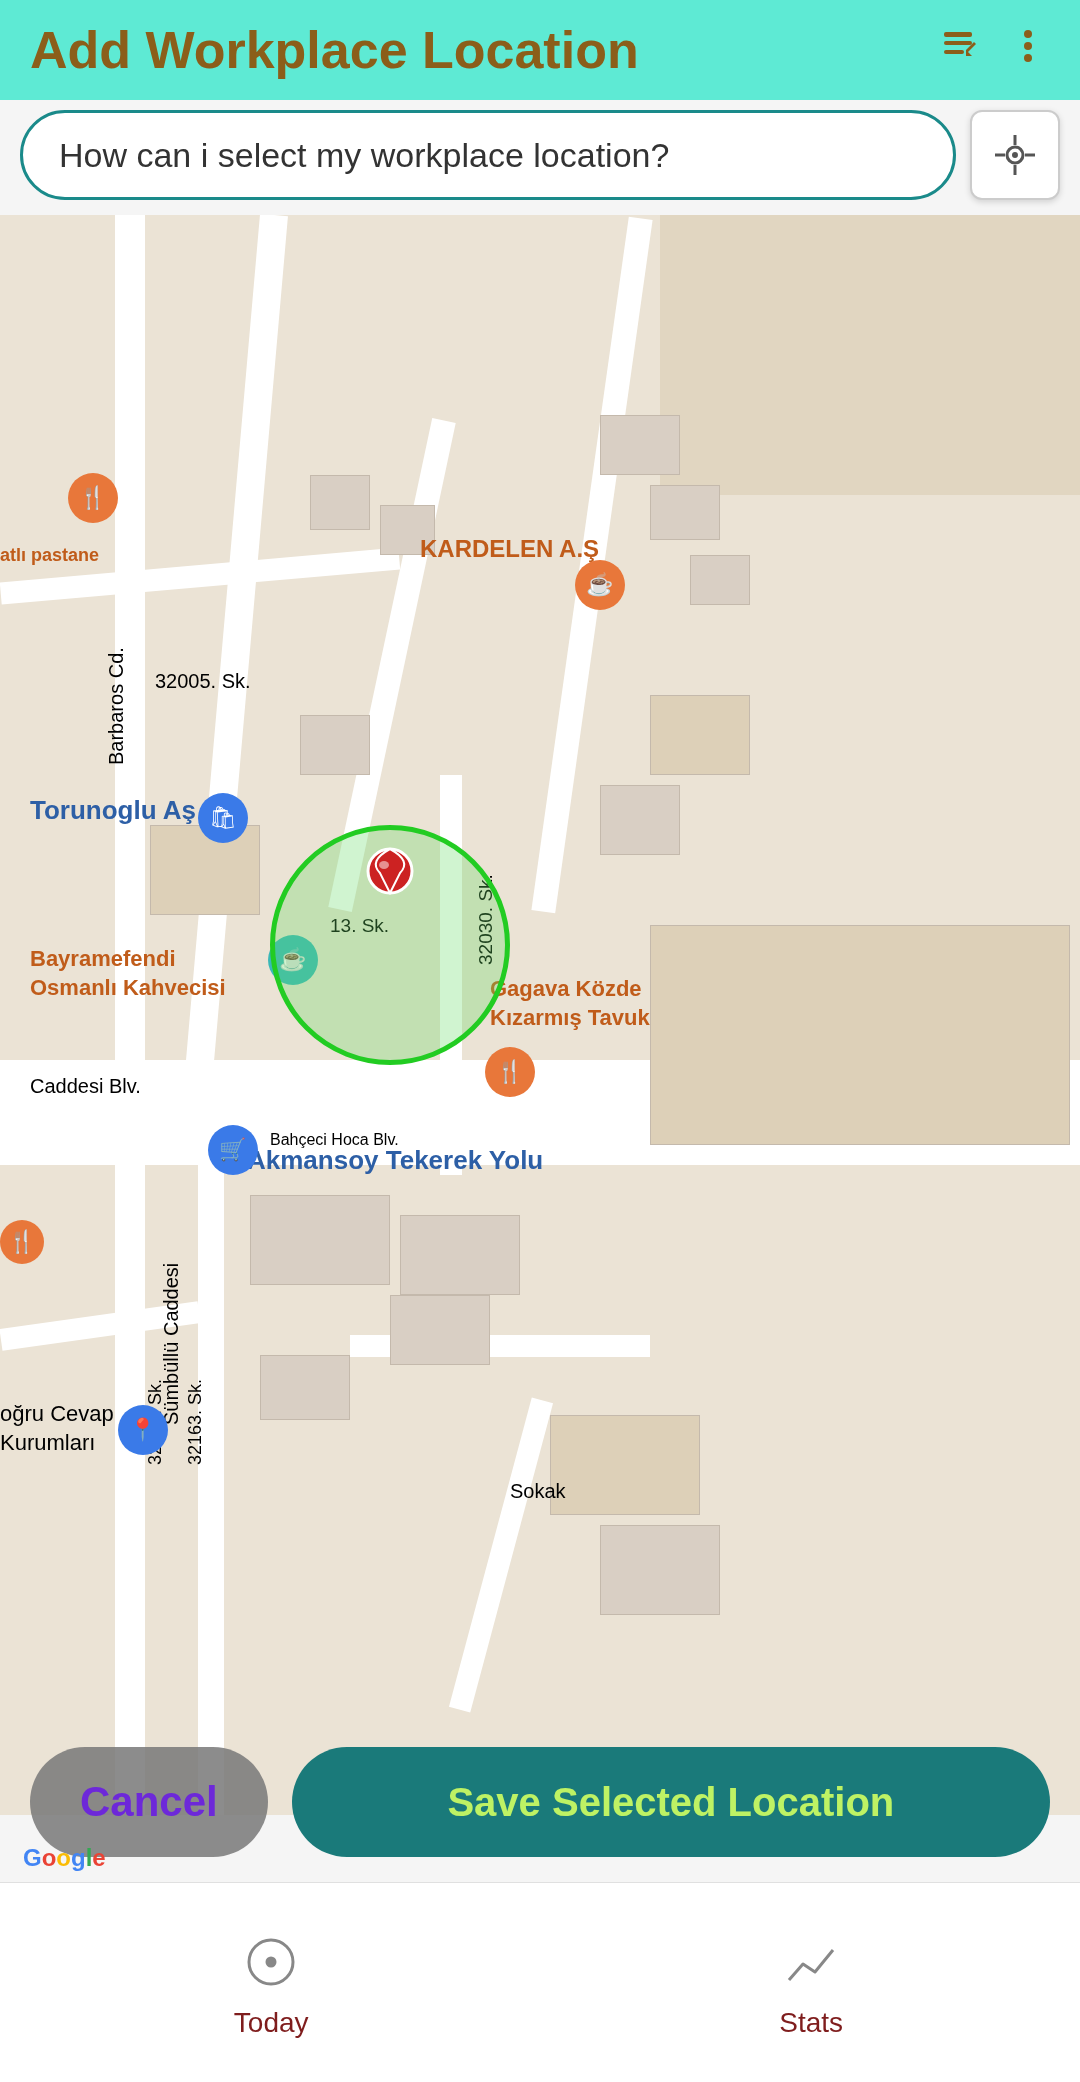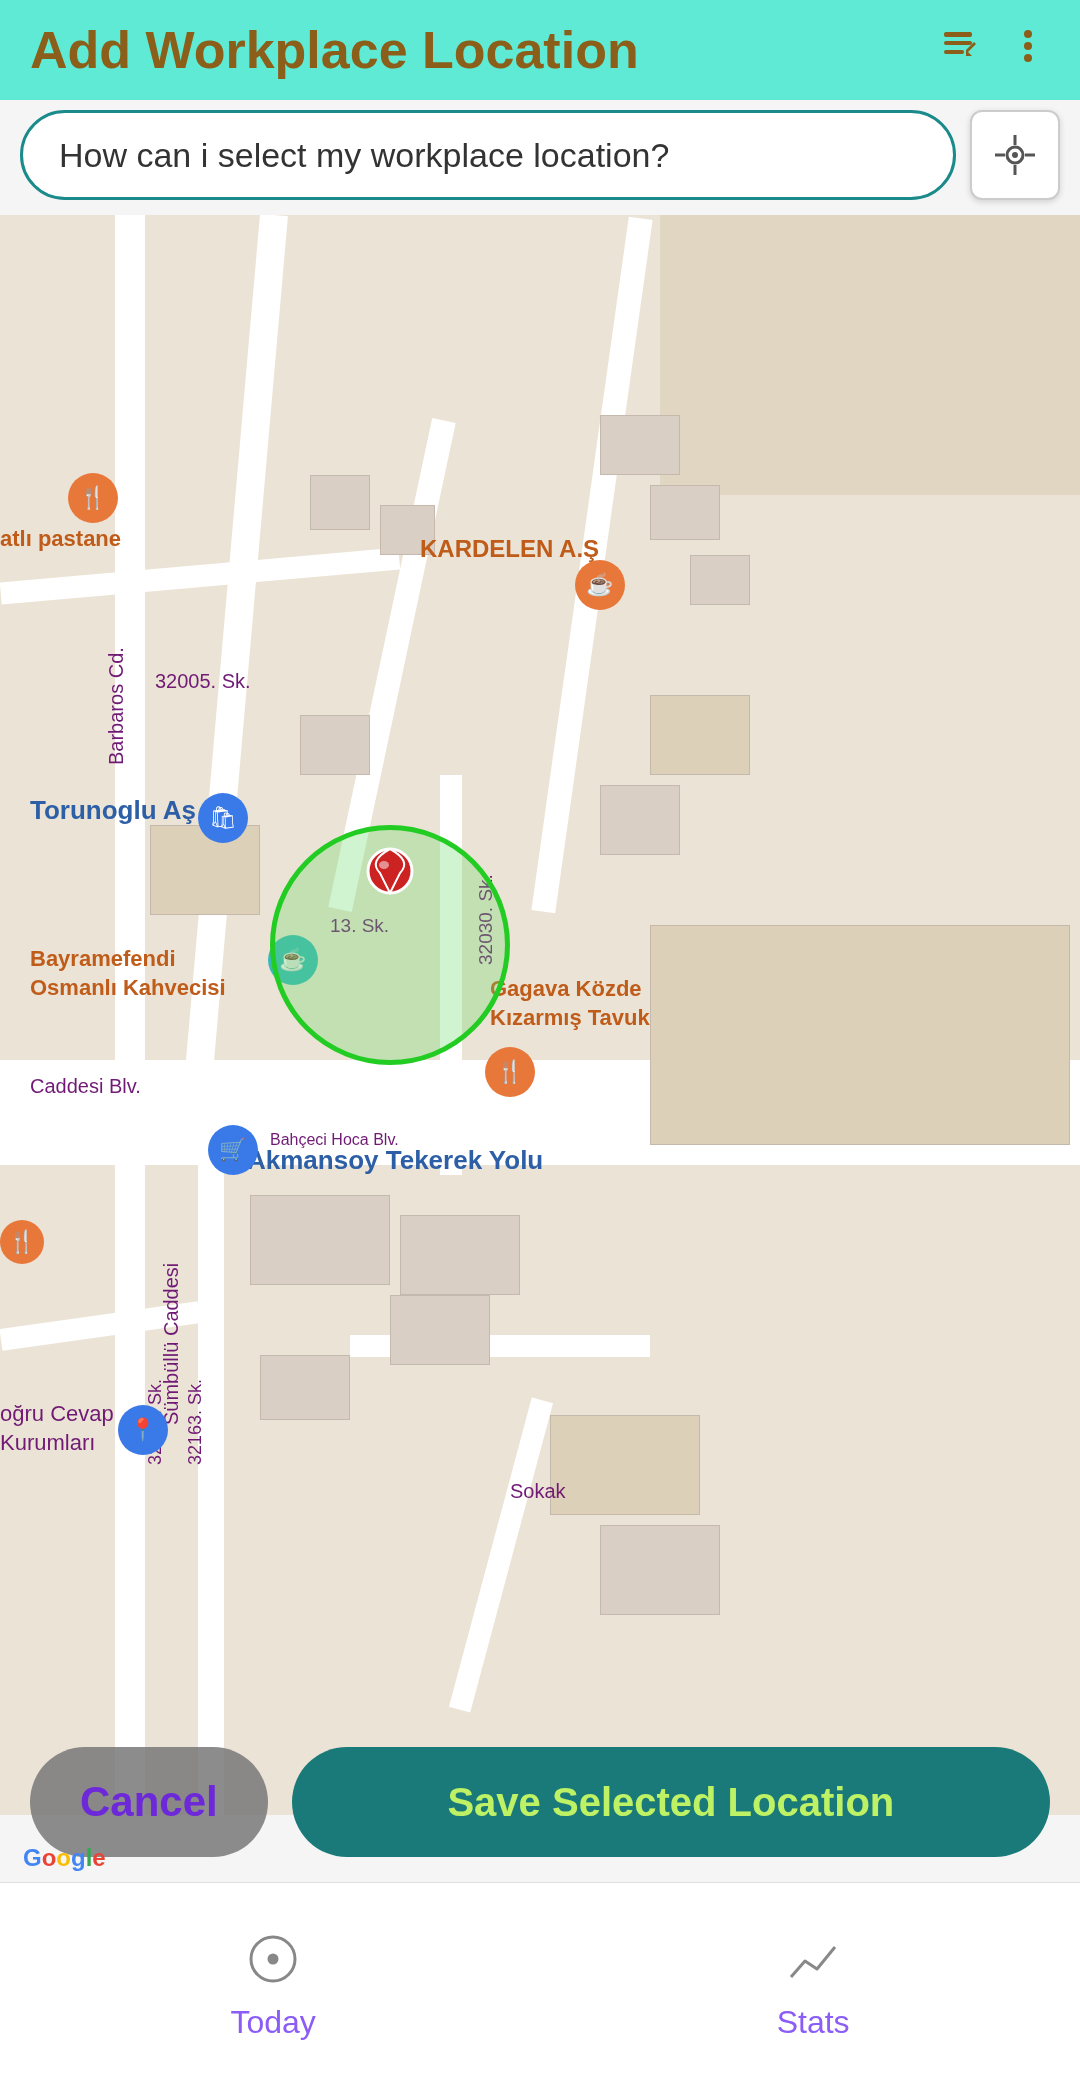--- a/index.html
+++ b/index.html
@@ -128,21 +128,21 @@
       color: #2d5fa6;
       font-size: 24px;
       font-weight: bold;
     }
     .map-label-orange {
       color: #c05c1a;
       font-size: 24px;
       font-weight: bold;
     }
     .map-label-gray {
-      color: #701a75;
+      color: #000000;
       font-size: 20px;
     }
 
     
     .poi-marker {
       position: absolute;
       width: 50px;
       height: 50px;
       border-radius: 50%;
       display: flex;
@@ -262,22 +262,22 @@
       height: 70px;
       display: flex;
       align-items: center;
       justify-content: center;
     }
     .nav-icon svg {
       width: 60px;
       height: 60px;
     }
     .nav-label {
-      font-size: 32px;
-      color: #8b5cf6;
+      font-size: 28px;
+      color: #7f1d1d;
     }
 
     
     .road-label-vertical {
       writing-mode: vertical-rl;
       transform: rotate(180deg);
     }
   </style>
 </head>
 <body>
@@ -354,21 +354,21 @@
     <div class="building" style="top:500px;left:300px;width:70px;height:60px;"></div>
     <div class="building building-tan" style="top:710px;left:650px;width:420px;height:220px;"></div>
     <div class="building" style="top:980px;left:250px;width:140px;height:90px;"></div>
     <div class="building" style="top:1000px;left:400px;width:120px;height:80px;"></div>
     <div class="building" style="top:1080px;left:390px;width:100px;height:70px;"></div>
     <div class="building" style="top:1140px;left:260px;width:90px;height:65px;"></div>
     <div class="building building-tan" style="top:1200px;left:550px;width:150px;height:100px;"></div>
     <div class="building" style="top:1310px;left:600px;width:120px;height:90px;"></div>
 
     <div class="map-label map-label-orange" style="top:320px;left:420px;">KARDELEN A.Ş</div>
-    <div class="map-label map-label-orange" style="top:311px;left:0px;font-size:22px;">atlı pastane</div>
+    <div class="map-label map-label-orange" style="top:330px;left:0px;font-size:18px;">atlı pastane</div>
     <div class="map-label map-label-gray road-label-vertical" style="top:350px;left:105px;font-size:20px;height:200px;">Barbaros Cd.</div>
     <div class="map-label map-label-gray" style="top:455px;left:155px;font-size:20px;">32005. Sk.</div>
     <div class="map-label map-label-blue" style="top:580px;left:30px;font-size:26px;">Torunoglu Aş</div>
     <div class="map-label map-label-gray road-label-vertical" style="top:570px;left:475px;font-size:19px;height:180px;">32030. Sk.</div>
     <div class="map-label map-label-gray" style="top:700px;left:330px;font-size:19px;">13. Sk.</div>
     <div class="map-label map-label-orange" style="top:730px;left:30px;font-size:22px;line-height:1.3;">Bayramefendi<br>Osmanlı Kahvecisi</div>
     <div class="map-label map-label-orange" style="top:760px;left:490px;font-size:22px;line-height:1.3;">Gagava Közde<br>Kızarmış Tavuk</div>
     <div class="map-label map-label-gray" style="top:860px;left:30px;font-size:20px;">Caddesi Blv.</div>
     <div class="map-label map-label-gray" style="top:916px;left:270px;font-size:16px;">Bahçeci Hoca Blv.</div>
     <div class="map-label map-label-blue" style="top:930px;left:247px;font-size:26px;">Akmansoy Tekerek Yolu</div>

